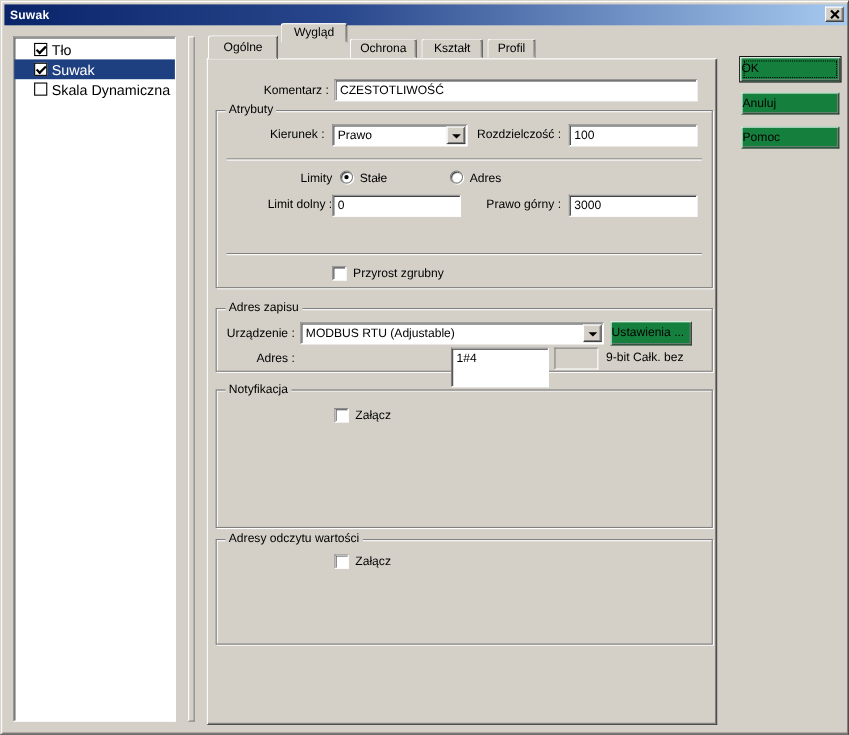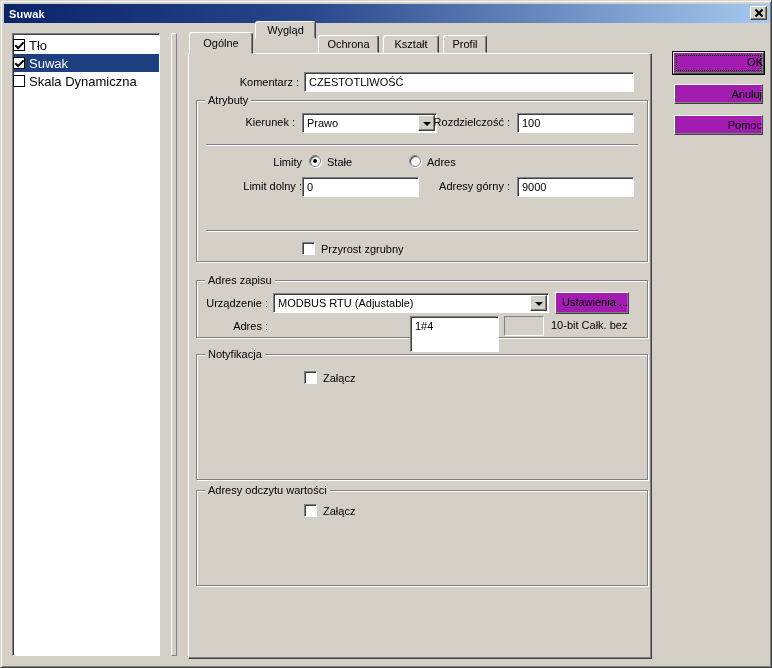--- a/index.html
+++ b/index.html
@@ -33,21 +33,21 @@
   .close-glyph::after  { transform:rotate(-45deg); }
 
   
   .sunken {
     background:#FFFFFF; border:1px solid; border-color:#808080 #FFFFFF #FFFFFF #808080;
     box-shadow: inset 1px 1px 0 #404040;
   }
 
   
   .layer-list { position:absolute; left:11px; top:32px; width:148px; height:623px; padding:2px 0 0 0; }
-  .layer-row { display:flex; align-items:center; height:18px; padding-left:0; font-size:13px; gap:4px; }
+  .layer-row { display:flex; align-items:center; height:18px; padding-left:18px; font-size:13px; gap:4px; }
   .layer-row.selected { background:#1E4080; color:#FFFFFF; }
   .list-check { position:relative; width:12px; height:12px; background:#FFFFFF; border:1px solid #000; flex:0 0 auto; }
   .list-check.checked::after {
     content:""; position:absolute; left:1px; top:2px; width:7px; height:3px;
     border-left:2px solid #000; border-bottom:2px solid #000; transform:rotate(-45deg);
   }
 
   
   .splitter {
     position:absolute; left:170px; top:32px; width:6px; height:623px;
@@ -94,22 +94,22 @@
 
   .checkbox { position:absolute; width:13px; height:13px; background:#FFFFFF;
     border:1px solid; border-color:#808080 #FFFFFF #FFFFFF #808080; box-shadow: inset 1px 1px 0 #404040; }
 
   .radio { position:absolute; width:12px; height:12px; border-radius:50%; background:#FFFFFF;
     border:1px solid #808080; box-shadow: inset 1px 1px 1px #404040, 1px 1px 0 #fff; }
   .radio.selected::after { content:""; position:absolute; left:3px; top:3px; width:4px; height:4px; border-radius:50%; background:#000; }
 
   
   .push-btn {
-    position:absolute; background:#a21caf; border:1px solid; border-color:#FFFFFF #404040 #404040 #FFFFFF;
-    box-shadow: inset -1px -1px 0 #808080; text-align:right; line-height:18px; font-size:11px; cursor:default;
+    position:absolute; background:#15803d; border:1px solid; border-color:#FFFFFF #404040 #404040 #FFFFFF;
+    box-shadow: inset -1px -1px 0 #808080; text-align:left; line-height:18px; font-size:11px; cursor:default;
   }
   .default-wrap { position:absolute; border:1px solid #000; }
   .default-wrap .push-btn { position:relative; width:100%; height:100%; }
   .focus-rect { position:absolute; left:2px; top:2px; right:2px; bottom:2px; border:1px dotted #000; pointer-events:none; }
 
   .static-box { position:absolute; background:#D4D0C8; border:1px solid; border-color:#808080 #FFFFFF #FFFFFF #808080; }
 </style>
 </head>
 <body>
 
@@ -148,61 +148,61 @@
   <div class="pane">
 
     <div class="lbl r" style="left:10px; top:22px; width:100px;">Komentarz :</div>
     <div class="field sunken" style="left:115px; top:18px; width:330px; height:20px;">CZESTOTLIWOŚĆ</div>
 
     <div class="group" style="left:7px; top:46px; width:452px; height:162px;">
       <span class="group-title">Atrybuty</span>
     </div>
 
     <div class="lbl r" style="left:26px; top:62px; width:80px;">Kierunek :</div>
-    <div class="combo sunken" style="left:113px; top:59px; width:135px; height:20px;">
+    <div class="combo sunken" style="left:113px; top:59px; width:123px; height:20px;">
       <span class="combo-text">Prawo</span>
       <span class="combo-arrow"></span>
     </div>
 
     <div class="lbl r" style="left:231px; top:62px; width:90px;">Rozdzielczość :</div>
     <div class="field sunken" style="left:328px; top:59px; width:117px; height:20px;">100</div>
 
     <div class="sep" style="left:17px; top:90px; width:432px;"></div>
 
     <div class="lbl r" style="left:43px; top:102px; width:70px;">Limity</div>
     <span class="radio selected" style="left:120px; top:101px;"></span>
     <div class="lbl" style="left:138px; top:102px;">Stałe</div>
     <span class="radio" style="left:220px; top:101px;"></span>
     <div class="lbl" style="left:238px; top:102px;">Adres</div>
 
     <div class="lbl r" style="left:33px; top:126px; width:80px;">Limit dolny :</div>
     <div class="field sunken" style="left:113px; top:123px; width:117px; height:20px;">0</div>
-    <div class="lbl r" style="left:241px; top:126px; width:80px;">Adresy górny :</div>
-    <div class="field sunken" style="left:328px; top:123px; width:117px; height:20px;">9000</div>
+    <div class="lbl r" style="left:241px; top:126px; width:80px;">Prawo górny :</div>
+    <div class="field sunken" style="left:328px; top:123px; width:117px; height:20px;">3000</div>
 
     <div class="sep" style="left:17px; top:176px; width:432px;"></div>
 
     <span class="checkbox" style="left:113px; top:188px;"></span>
     <div class="lbl" style="left:132px; top:189px;">Przyrost zgrubny</div>
 
     <div class="group" style="left:7px; top:226px; width:452px; height:58px;">
       <span class="group-title">Adres zapisu</span>
     </div>
 
     <div class="lbl r" style="left:10px; top:243px; width:69px;">Urządzenie :</div>
     <div class="combo sunken" style="left:84px; top:239px; width:276px; height:20px;">
       <span class="combo-text">MODBUS RTU (Adjustable)</span>
       <span class="combo-arrow"></span>
     </div>
     <div class="push-btn" style="left:366px; top:238px; width:74px; height:22px;">Ustawienia ...</div>
 
     <div class="lbl r" style="left:10px; top:266px; width:69px;">Adres :</div>
     <div class="field sunken" style="left:221px; top:262px; width:89px; height:36px;">1#4</div>
     <div class="static-box" style="left:315px; top:262px; width:40px; height:20px;"></div>
-    <div class="lbl" style="left:362px; top:265px;">10-bit Całk. bez</div>
+    <div class="lbl" style="left:362px; top:265px;">9-bit Całk. bez</div>
 
     <div class="group" style="left:7px; top:300px; width:452px; height:126px;">
       <span class="group-title">Notyfikacja</span>
     </div>
     <span class="checkbox" style="left:115px; top:317px;"></span>
     <div class="lbl" style="left:134px; top:318px;">Załącz</div>
 
     <div class="group" style="left:7px; top:436px; width:452px; height:96px;">
       <span class="group-title">Adresy odczytu wartości</span>
     </div>

